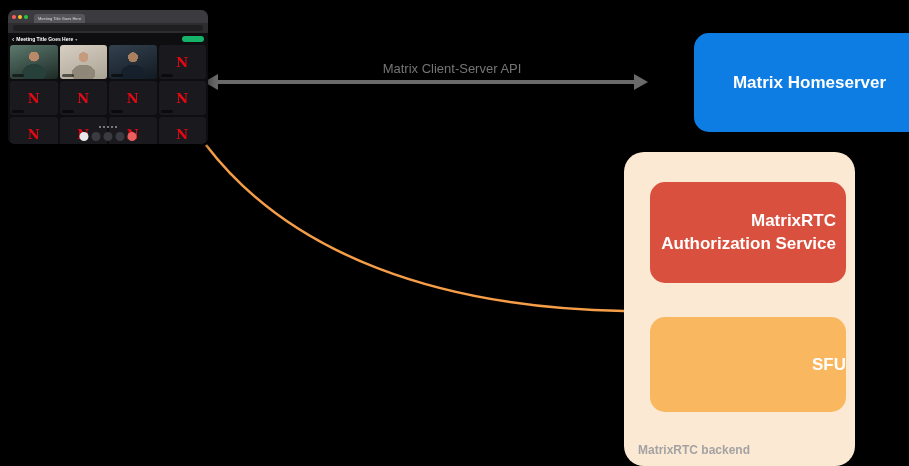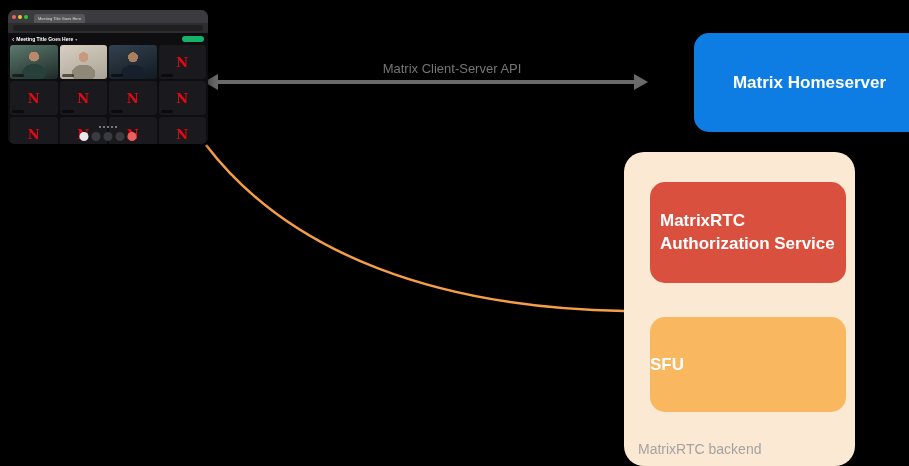--- a/index.html
+++ b/index.html
@@ -29,31 +29,31 @@
   }
   .backend{
     position:absolute;left:624px;top:152px;width:231px;height:314px;
     background:#fce9d3;border-radius:20px;
   }
   .auth{
     position:absolute;left:26px;top:30px;width:196px;height:101px;
     background:#d9503f;border-radius:15px;
     display:flex;align-items:center;justify-content:center;
     color:#ffffff;font-weight:bold;font-size:17px;line-height:1.35;
-    text-align:left;padding:0 10px;box-sizing:border-box;
+    text-align:right;padding:0 10px;box-sizing:border-box;
   }
   .sfu{
     position:absolute;left:26px;top:165px;width:196px;height:95px;
     background:#f9b75f;border-radius:15px;
-    display:flex;align-items:center;justify-content:flex-start;
+    display:flex;align-items:center;justify-content:flex-end;
     color:#ffffff;font-weight:bold;font-size:17px;
   }
   .backend-label{
     position:absolute;left:14px;bottom:9px;
-    color:#a3a3a3;font-weight:normal;font-size:14px;
+    color:#a3a3a3;font-weight:bold;font-size:12px;
   }
 
   
   .browser{
     position:absolute;left:8px;top:10px;width:200px;height:134px;
     border-radius:7px;overflow:hidden;background:#202124;
     box-shadow:0 3px 10px rgba(0,0,0,.65);
   }
   .tabbar{height:13px;background:#3b3b3f;display:flex;align-items:center;padding:0 4px;}
   .dot{width:4px;height:4px;border-radius:50%;margin-right:2px;flex:none;}

